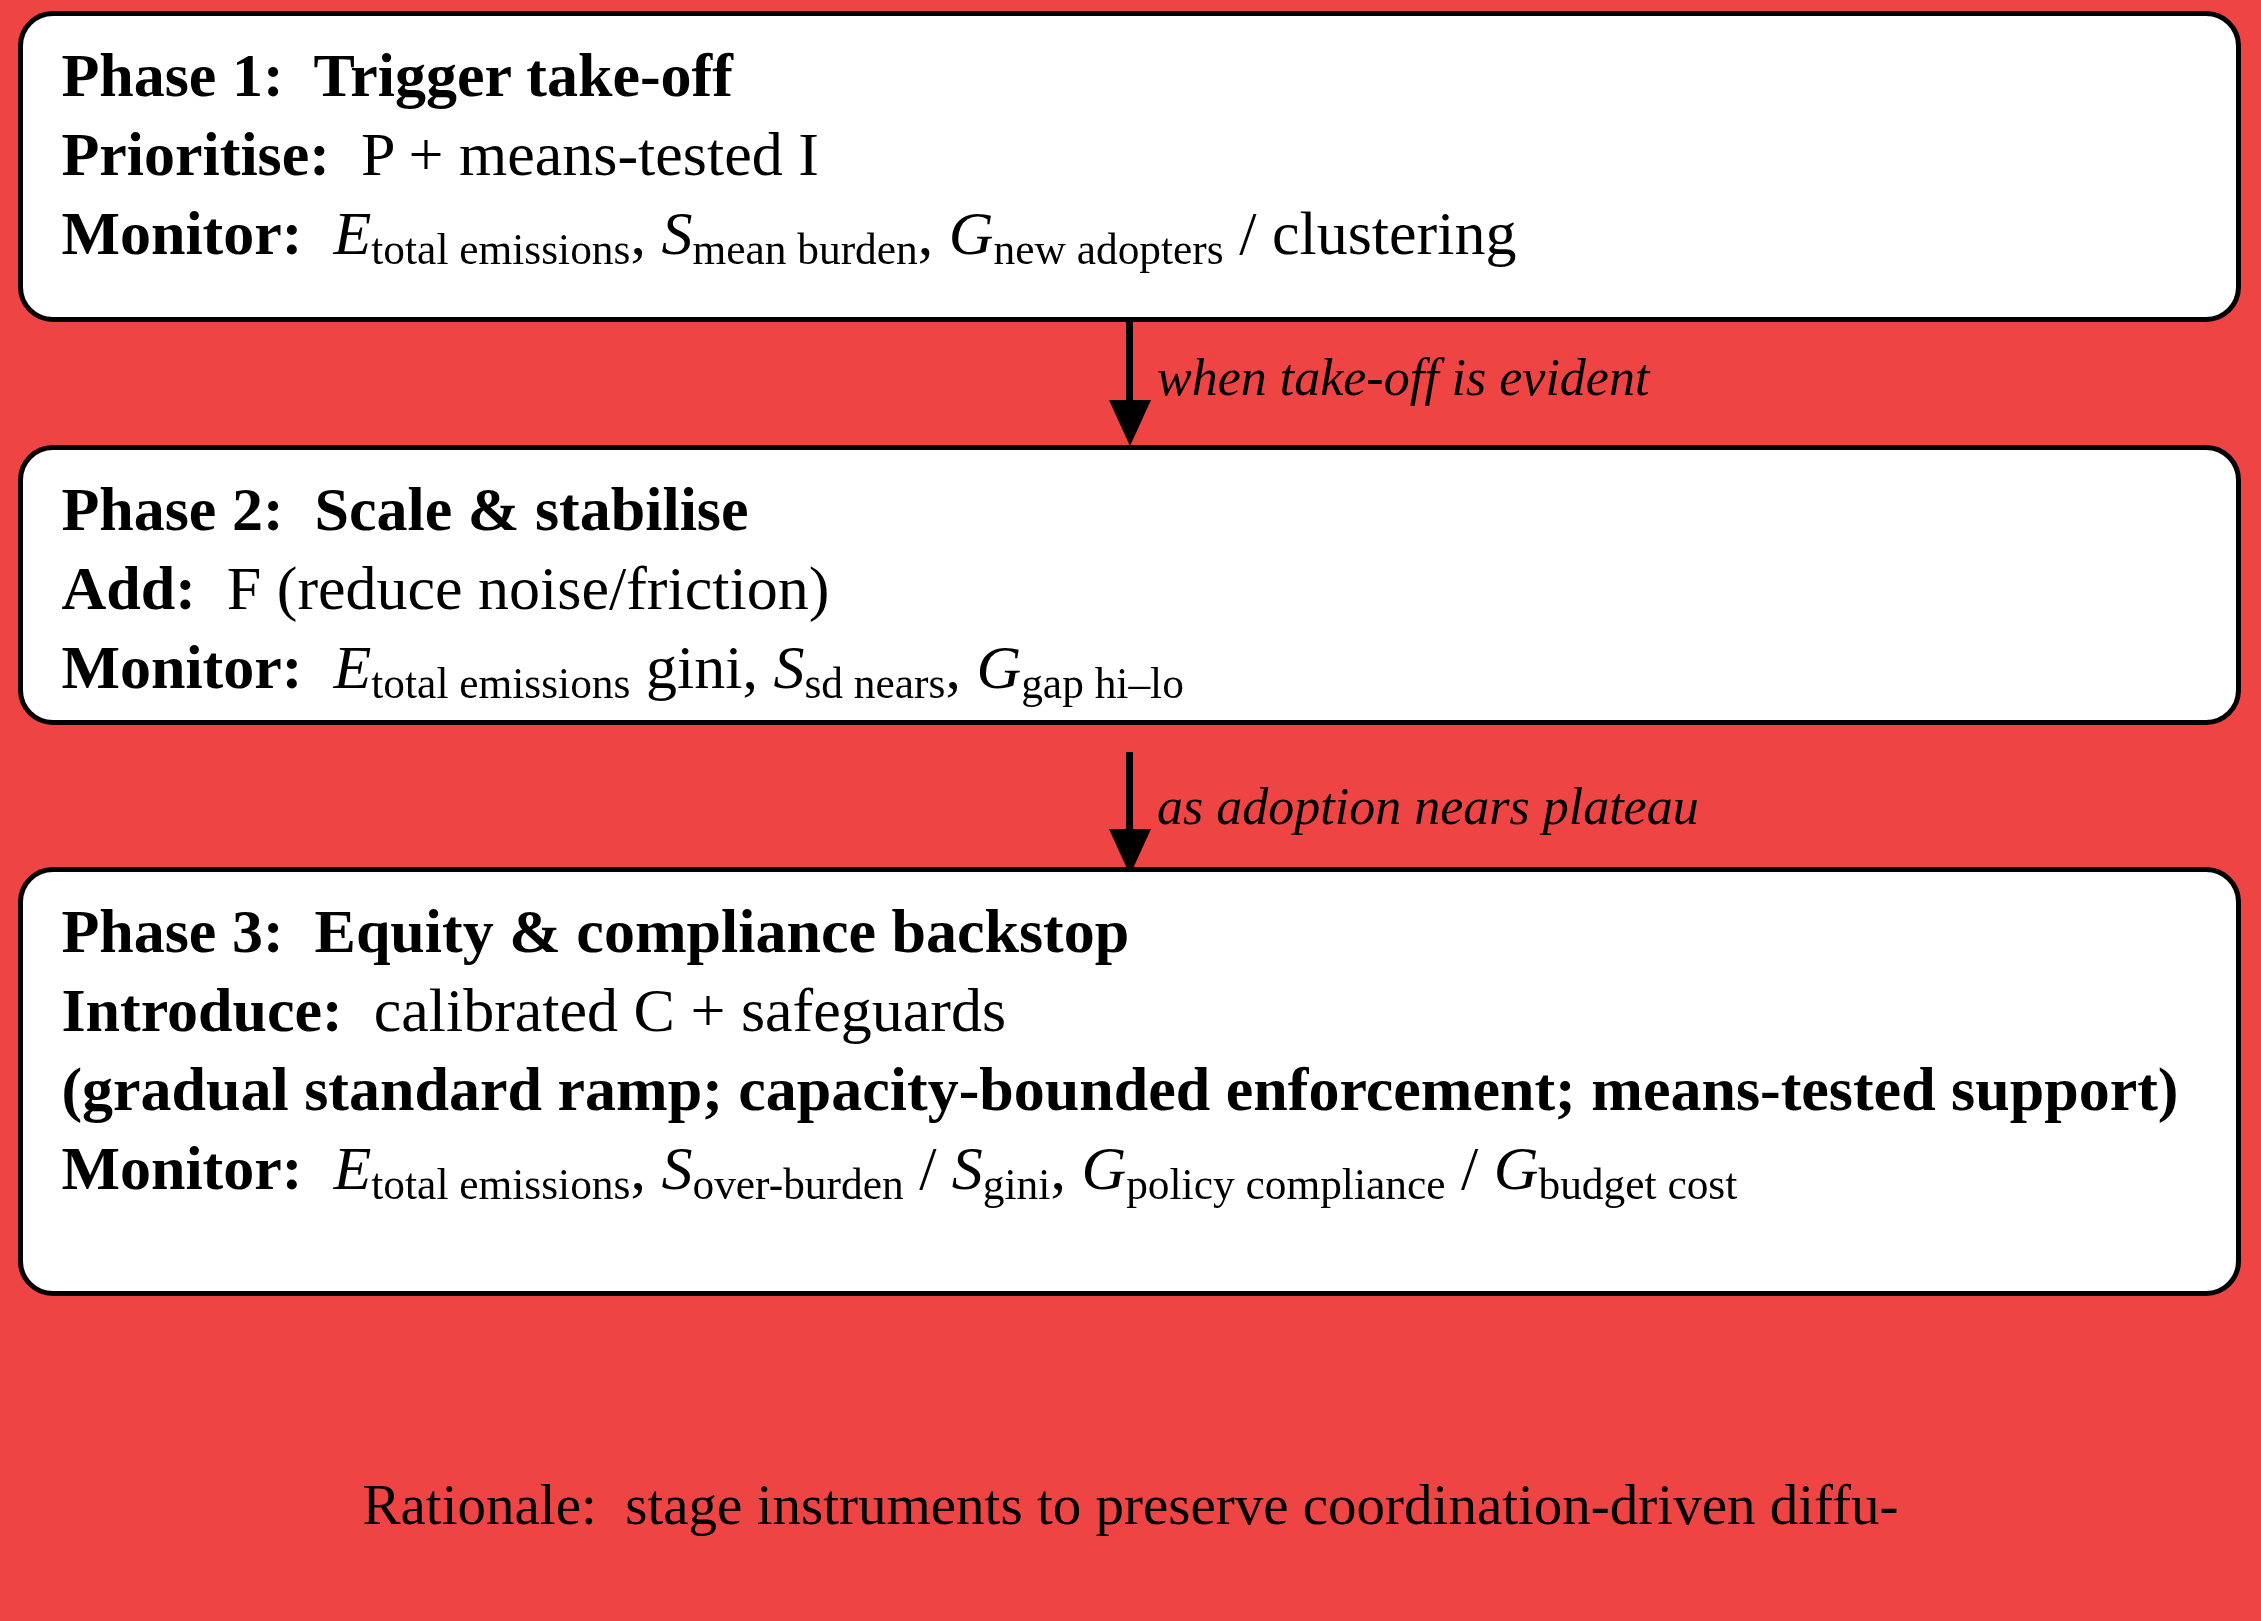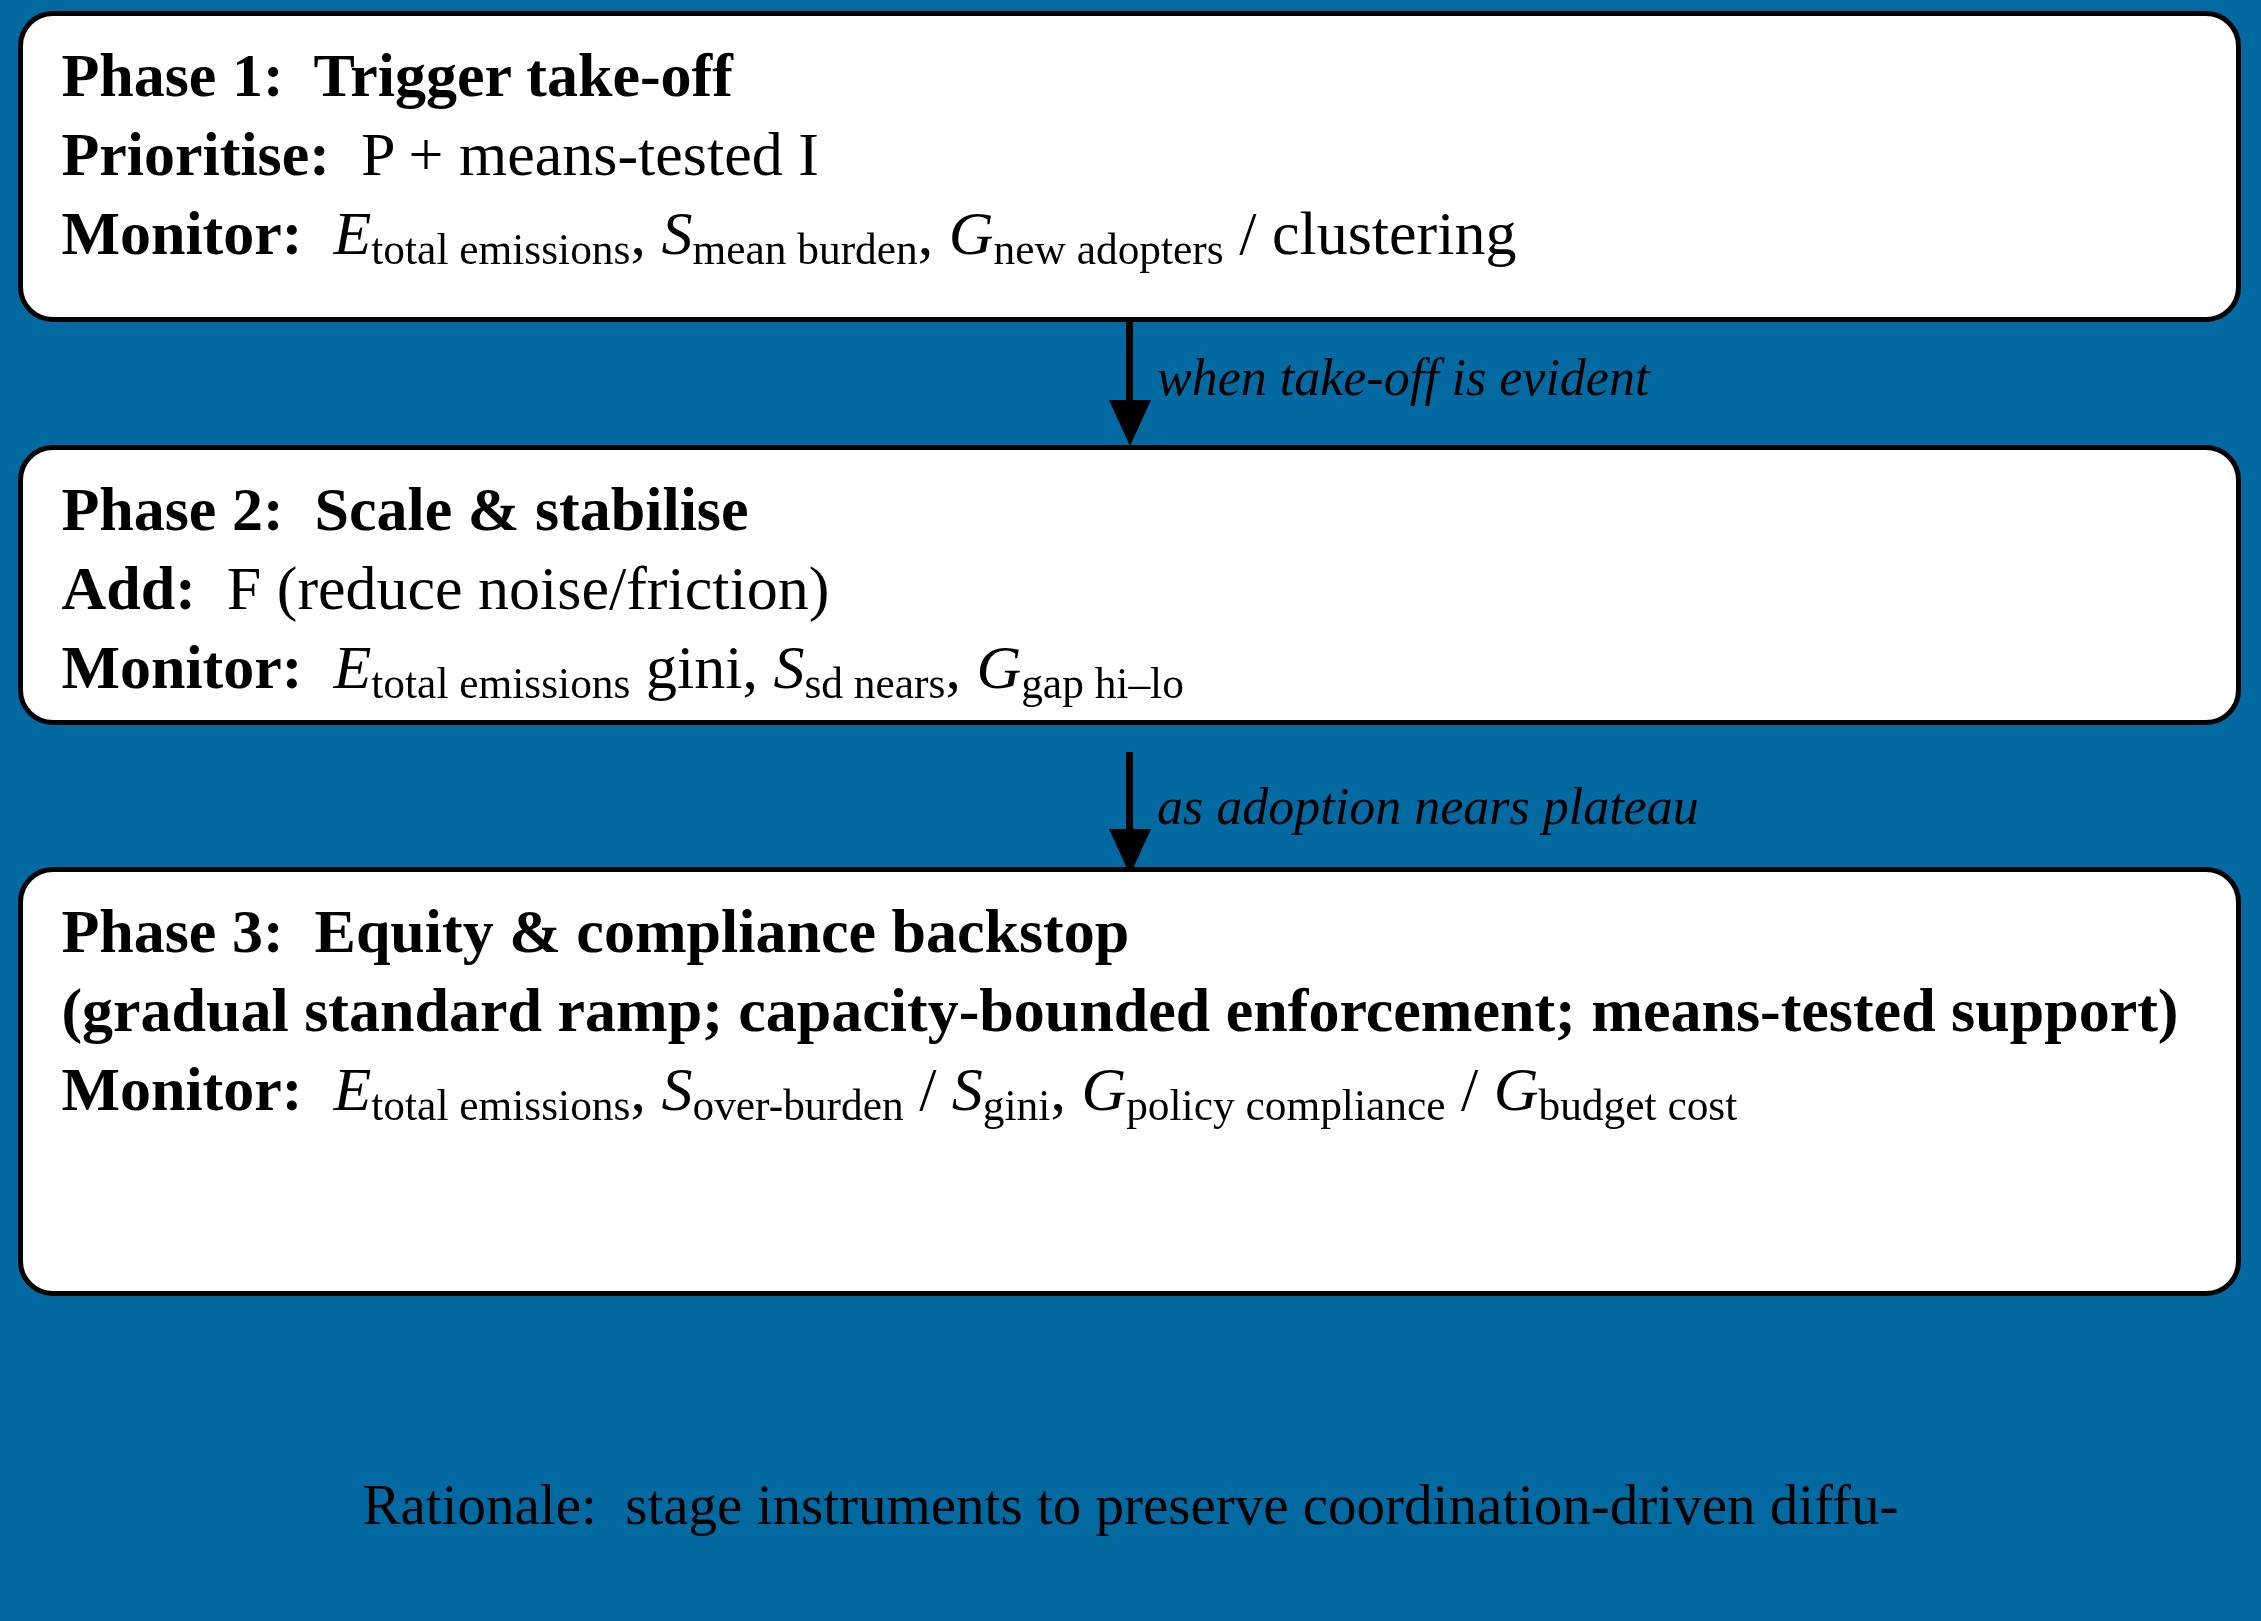--- a/index.html
+++ b/index.html
@@ -4,21 +4,21 @@
 <style>
   html, body {
     margin: 0;
     padding: 0;
     background: #ffffff;
   }
   .canvas {
     position: relative;
     width: 2261px;
     height: 1622px;
-    background: #0369a1;
+    background: #ef4444;
     color: #000000;
     font-family: "Liberation Serif", "DejaVu Serif", serif;
     overflow: hidden;
   }
   .phase-box {
     position: absolute;
     left: 18.4px;
     width: 2223px;
     box-sizing: border-box;
     border: 5px solid #000000;
@@ -104,20 +104,21 @@
     <div class="box-line"><span class="tok-b">Add:</span><span class="tok-r">  F (reduce noise/friction)</span></div>
     <div class="box-line"><span class="tok-b">Monitor:</span><span class="tok-r">  </span><span class="tok-v">E</span><span class="tok-s">total emissions</span><span class="tok-r"> gini, </span><span class="tok-v">S</span><span class="tok-s">sd nears</span><span class="tok-r">, </span><span class="tok-v">G</span><span class="tok-s">gap hi–lo</span></div>
   </section>
 
   <div class="arrow-stem" id="stem2"></div>
   <div class="arrow-head" id="head2"></div>
   <div class="arrow-label" id="alabel2">as adoption nears plateau</div>
 
   <section class="phase-box" id="box3">
     <div class="box-line"><span class="tok-b">Phase 3:  Equity &amp; compliance backstop</span></div>
+    <div class="box-line"><span class="tok-b">Introduce:</span><span class="tok-r">  calibrated C + safeguards</span></div>
     <div class="box-line"><span class="tok-b">(gradual standard ramp; capacity-bounded enforcement; means-tested support)</span></div>
     <div class="box-line"><span class="tok-b">Monitor:</span><span class="tok-r">  </span><span class="tok-v">E</span><span class="tok-s">total emissions</span><span class="tok-r">, </span><span class="tok-v">S</span><span class="tok-s">over-burden</span><span class="tok-r"> / </span><span class="tok-v">S</span><span class="tok-s">gini</span><span class="tok-r">, </span><span class="tok-v">G</span><span class="tok-s">policy compliance</span><span class="tok-r"> / </span><span class="tok-v">G</span><span class="tok-s">budget cost</span></div>
   </section>
 
   <div class="rationale">
     <div class="r-line"><span class="tok-i">Rationale:</span><span class="tok-r">  stage instruments to preserve coordination-driven diffu-</span></div>
   </div>
 
 </div>
 

